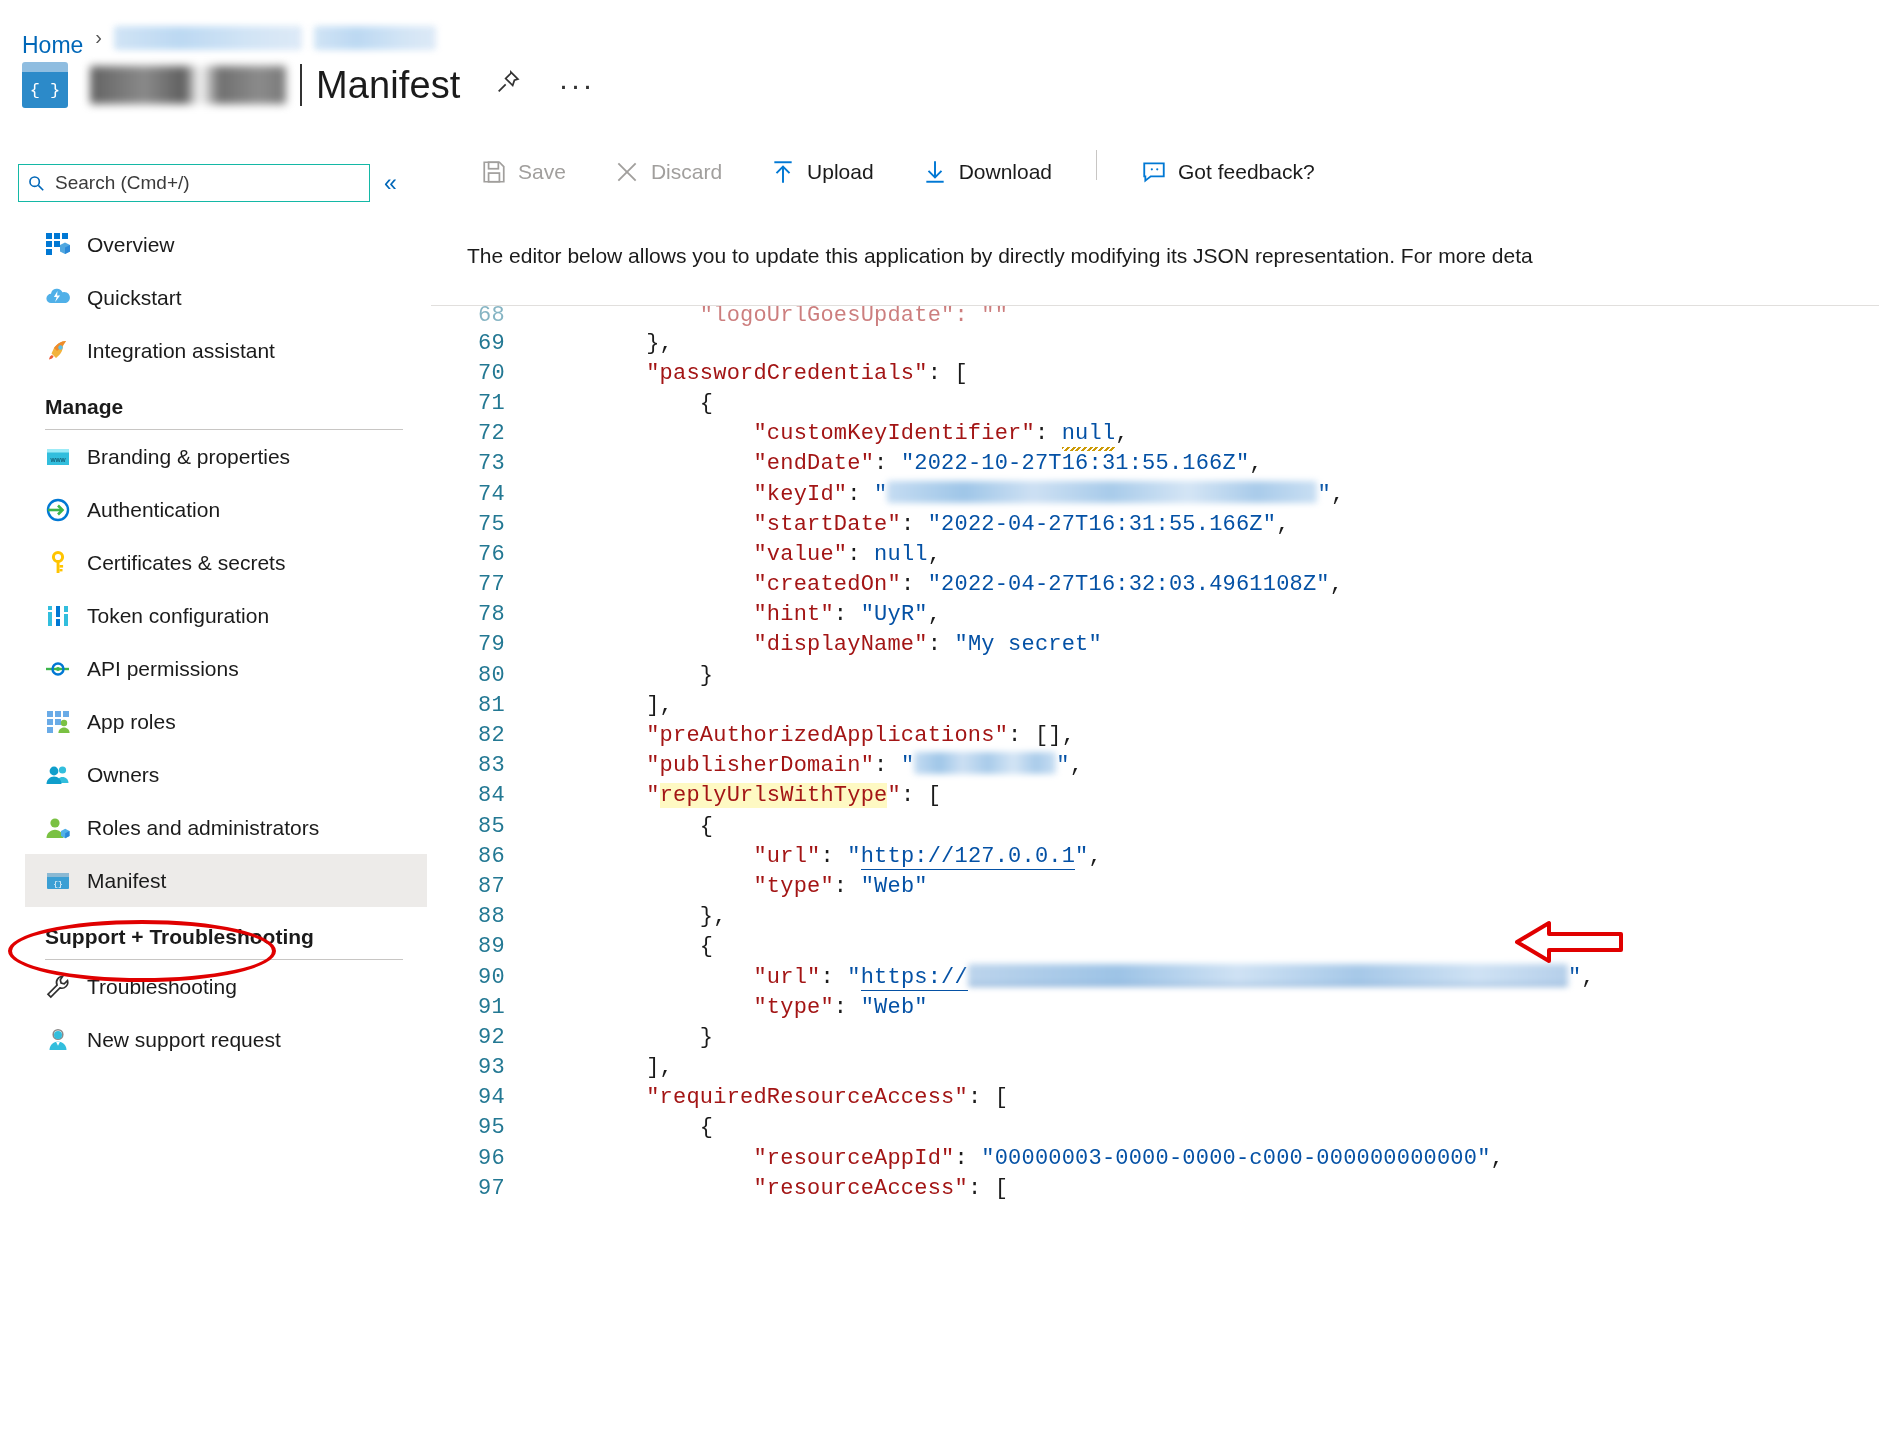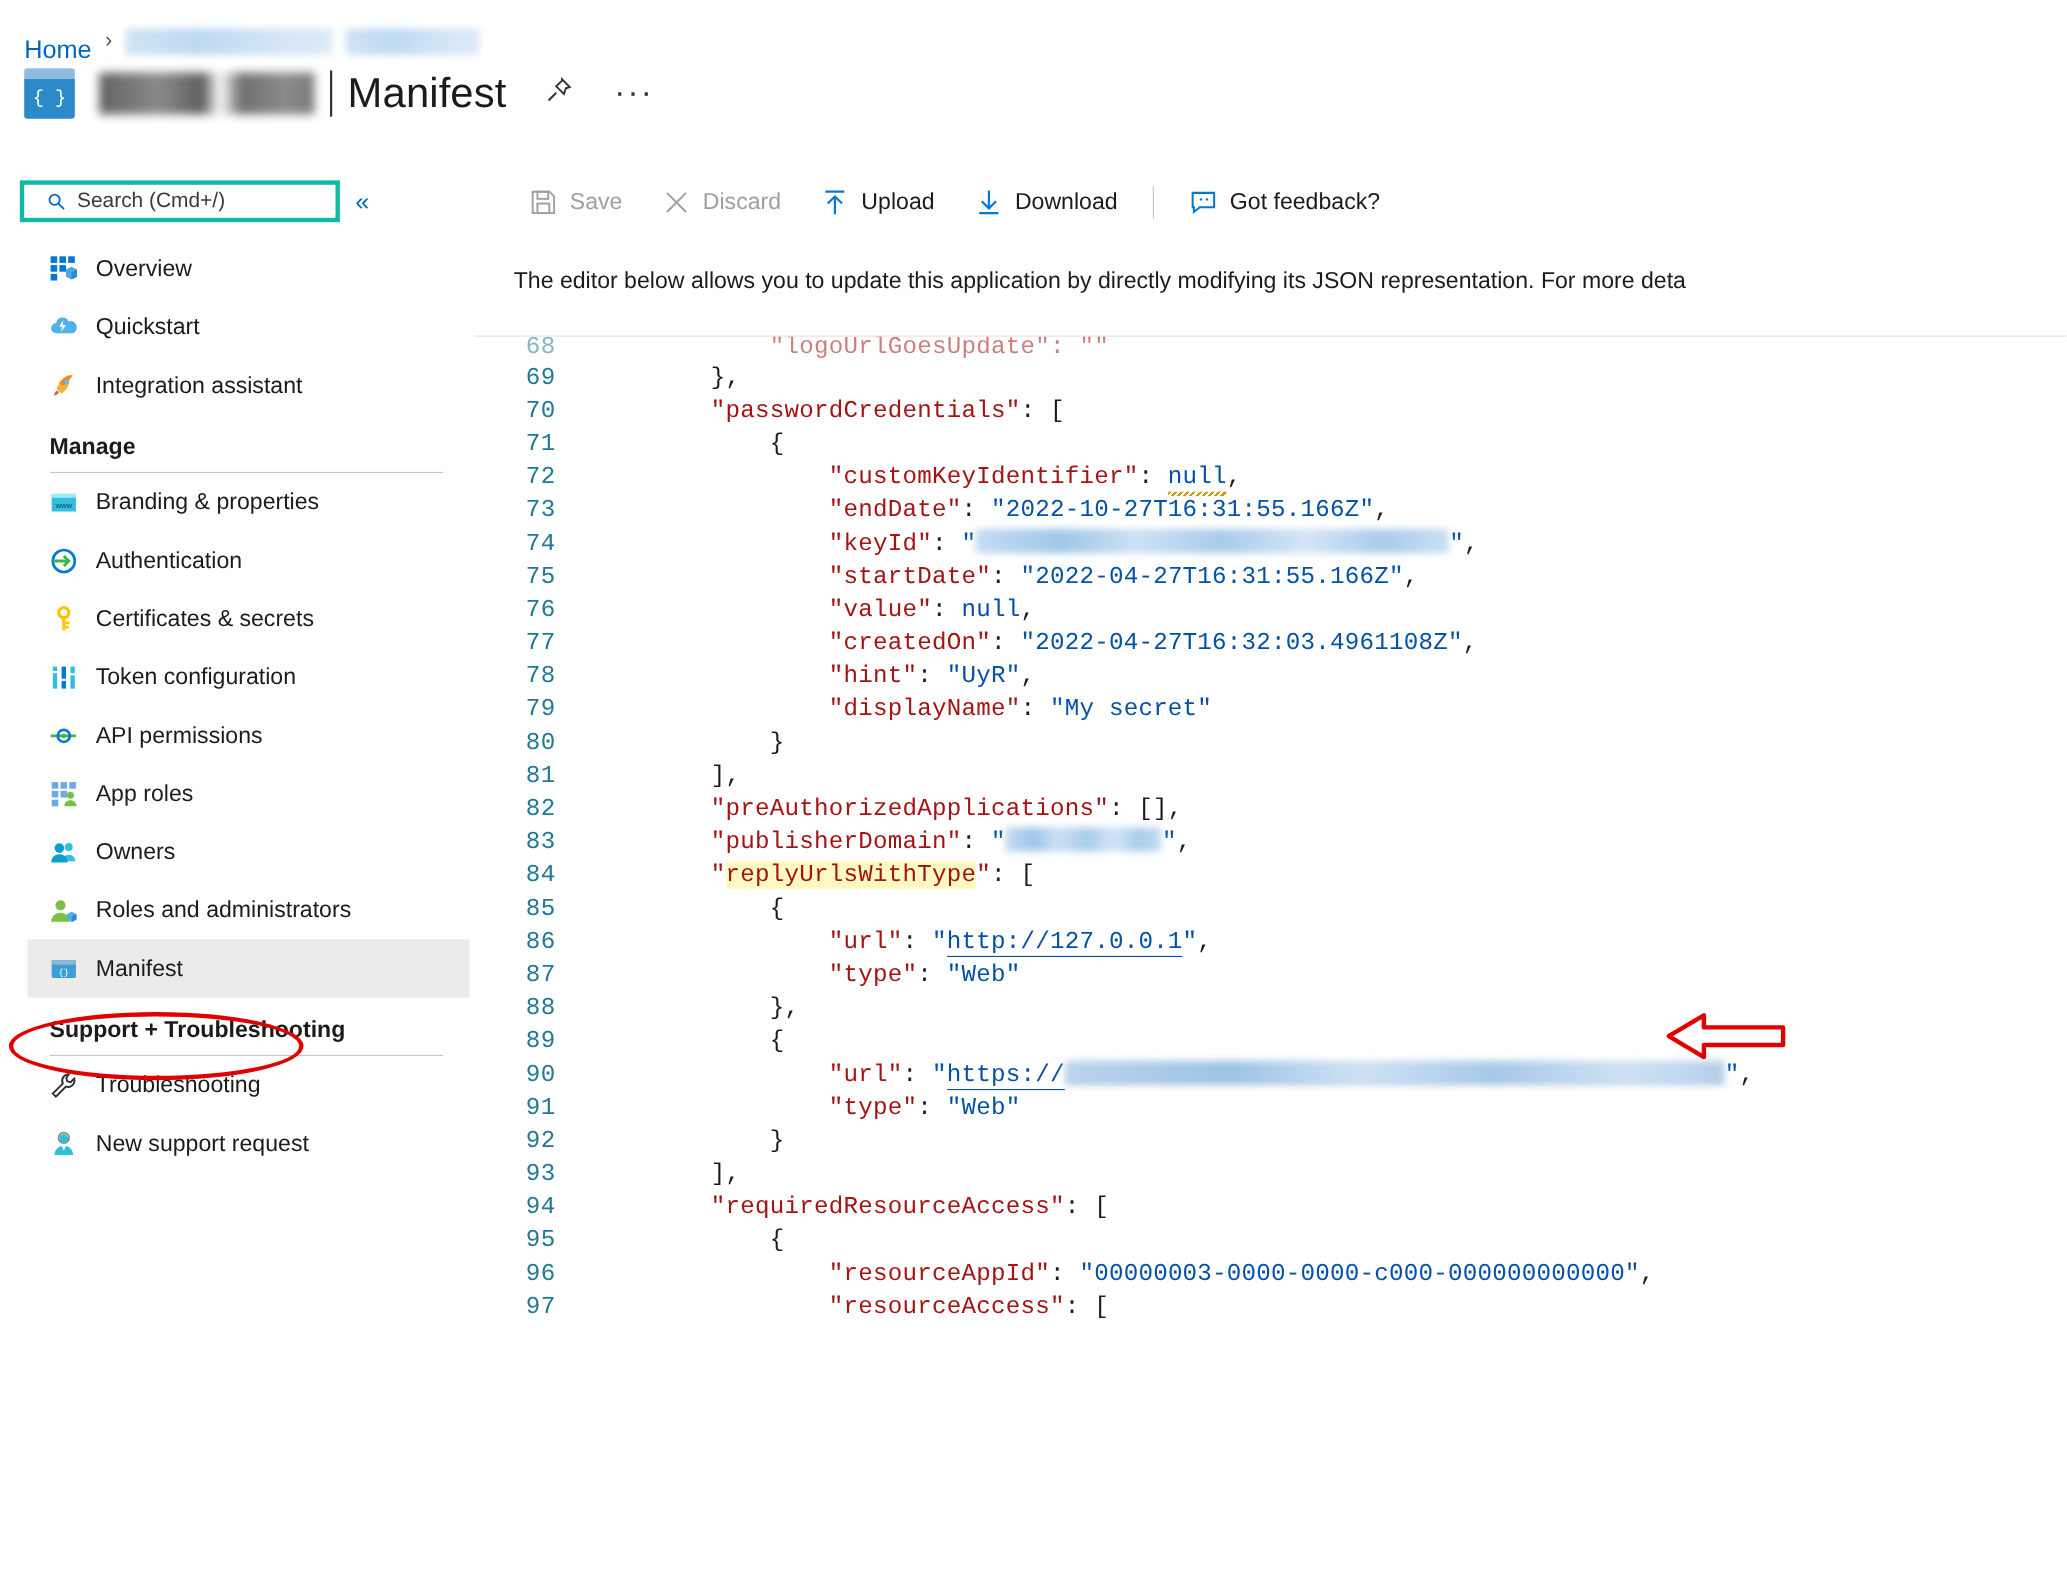--- a/index.html
+++ b/index.html
@@ -51,22 +51,22 @@
     width: 2px; height: 42px; background: #333; margin-right: 14px;
   }
   .title-text { font-size: 38px; color: #1b1b1b; font-weight: 400; letter-spacing: .1px; }
   .pin-icon { margin-left: 34px; font-size: 28px; color: #333; cursor: pointer; }
   .ellipsis-icon { margin-left: 36px; font-size: 30px; color: #333; letter-spacing: 2px; cursor: pointer; line-height: .6; }
 
   
   .sidebar { position: absolute; left: 0; top: 150px; width: 427px; height: 1282px; background: #fff; }
   .search-row { display: flex; align-items: center; padding: 14px 0 0 18px; }
   .search-box {
-    width: 291px; height: 38px; border: 4px solid #14b8a6; background: #fff;
-    display: flex; align-items: center; padding: 0 20px; gap: 10px;
+    width: 352px; height: 38px; border: 1px solid #14b8a6; background: #fff;
+    display: flex; align-items: center; padding: 0 8px; gap: 10px;
   }
   .search-glass { width: 18px; height: 18px; flex: none; }
   .search-input {
     border: none; outline: none; font-size: 19px; color: #333; width: 100%;
     font-family: "Liberation Sans", sans-serif; background: transparent;
   }
   .search-input::placeholder { color: #3b3b3b; }
   .collapse-btn { margin-left: 14px; font-size: 23px; color: #0067b8; cursor: pointer; }
 
   .nav { margin-top: 16px; margin-left: 25px; }
@@ -88,21 +88,21 @@
   .ellipse-annot {
     position: absolute; left: 8px; top: 920px;
     width: 268px; height: 62px; border: 4px solid #e00000;
     border-radius: 50%; pointer-events: none; z-index: 6;
   }
 
   
   .content { position: absolute; left: 427px; top: 150px; right: 0; bottom: 0; background: #fff; }
 
   .toolbar {
-    display: flex; align-items: center; height: 68px; padding-left: 36px; gap: 0;
+    display: flex; align-items: flex-start; height: 68px; padding-left: 36px; gap: 12px;
   }
   .tb-btn {
     display: flex; align-items: center; gap: 11px;
     height: 44px; padding: 0 18px; cursor: pointer; font-size: 21px; color: #1b1b1b;
   }
   .tb-btn.disabled { color: #a19f9d; cursor: default; }
   .tb-ico { width: 26px; height: 26px; flex: none; }
   .tb-div { width: 1px; height: 30px; background: #c8c6c4; margin: 0 14px; }
 
   .desc {

